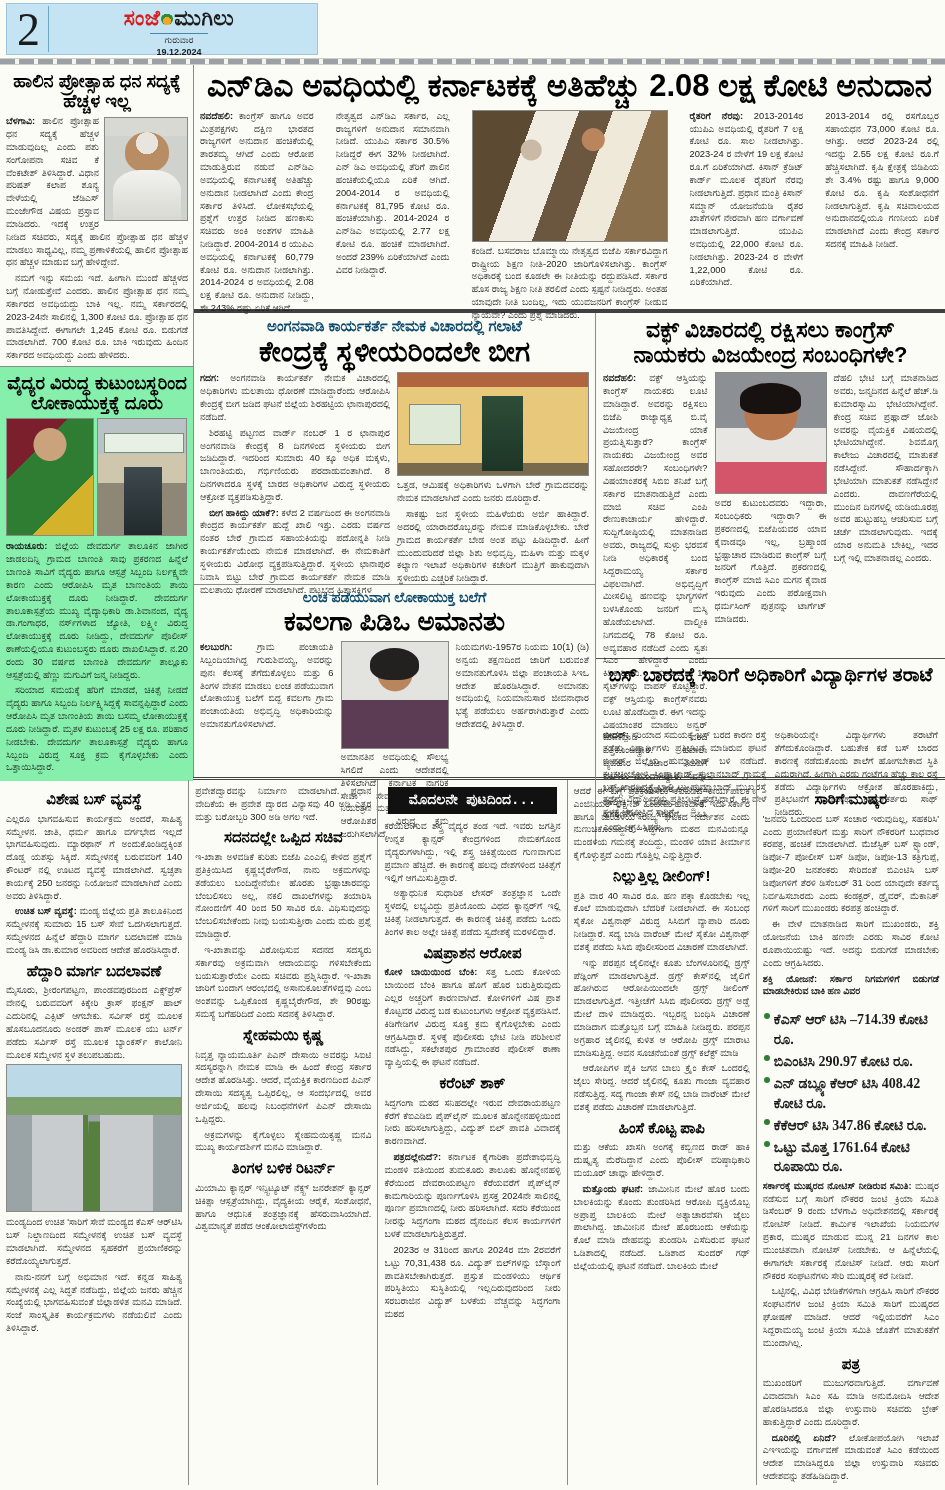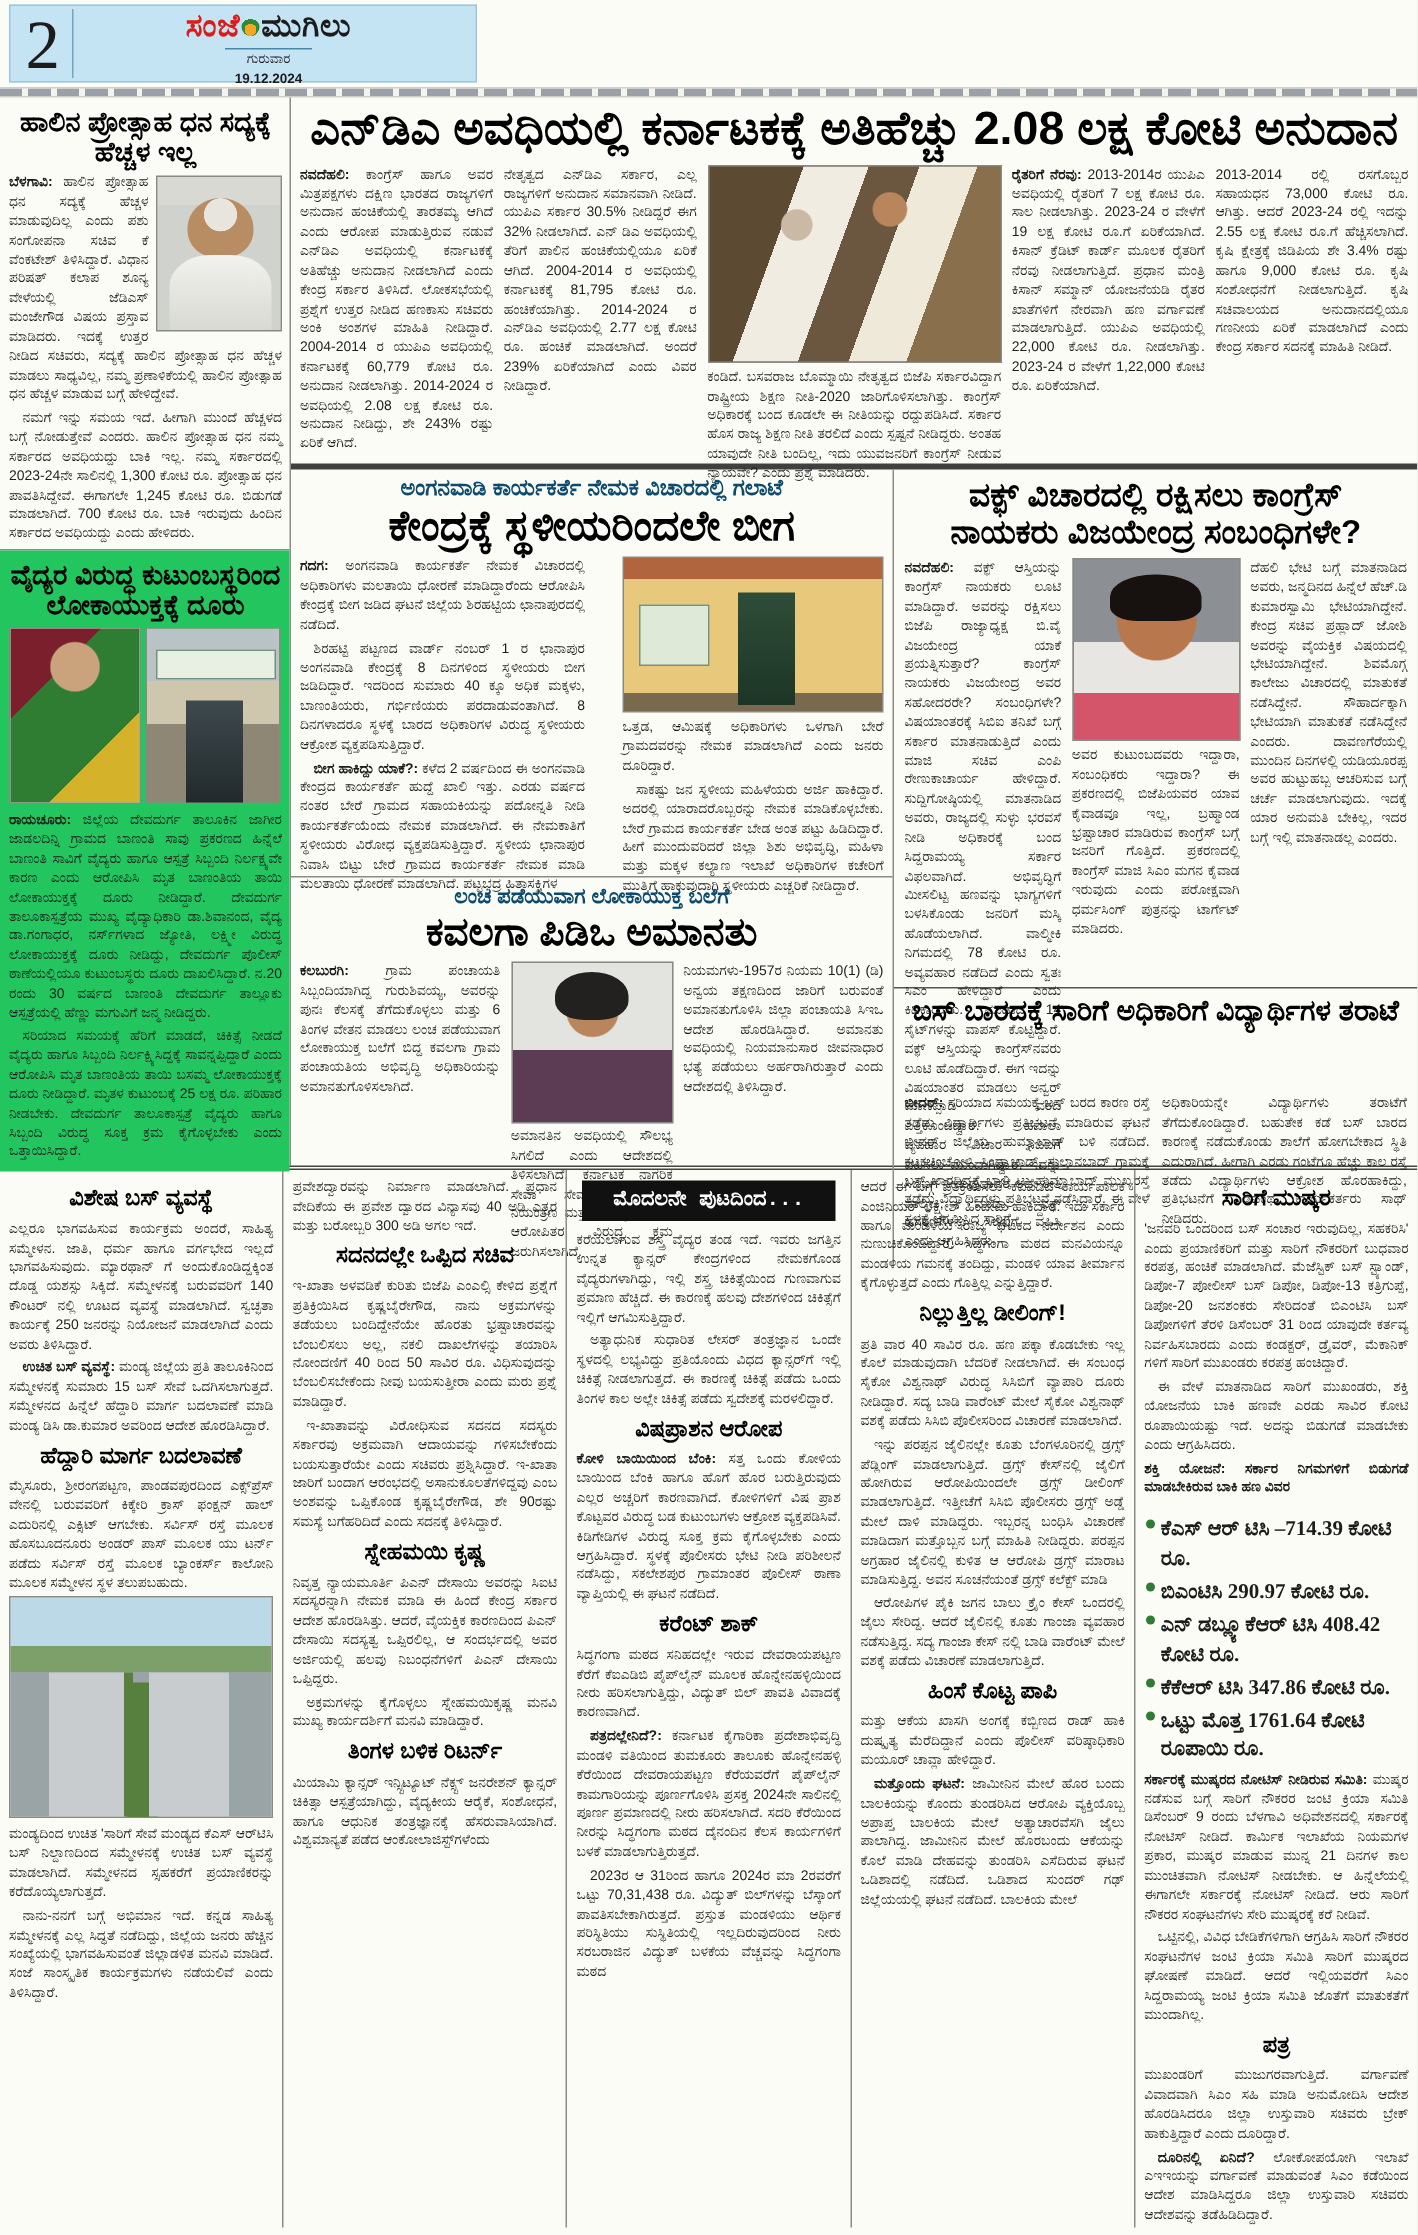--- a/index.html
+++ b/index.html
@@ -40,56 +40,56 @@
   .toprgn{display:flex;height:712px;}
   .leftcol{width:194px;padding:4px 5px 0 6px;border-right:1px solid #8c8c86;}
   .story-milk .hl{font-size:18px;margin:2px 0 4px;}
   .milk-photo{float:right;width:84px;height:104px;margin:2px 0 3px 5px;
       background:linear-gradient(180deg,#d9d9d3 0 18%,#cfd2cd 18% 100%);}
   .milk-photo:before{content:"";position:absolute;left:20px;top:14px;width:44px;height:40px;border-radius:50% 50% 45% 45%;
       background:radial-gradient(circle at 50% 28%,#e8e4de 0 30%,#b98d63 31% 100%);}
   .milk-photo:after{content:"";position:absolute;left:8px;top:52px;width:68px;height:52px;border-radius:40% 40% 0 0;
       background:linear-gradient(180deg,#f2f2ee,#d8d8d2);}
   .leftdiv{border-top:1px solid #8c8c86;margin:4px -5px 0 -6px;}
-  .story-lok{background:#22c55e;margin:0 -5px 0 -6px;padding:4px 5px 4px 6px;}
+  .story-lok{background:#86efac;margin:0 -5px 0 -6px;padding:4px 5px 4px 6px;}
   .story-lok .hl{font-size:18px;margin:2px 0 5px;}
   .lok-photos{display:flex;gap:3px;margin-bottom:4px;}
   .lok-woman{width:88px;height:118px;background:
       radial-gradient(circle at 50% 22%,#caa27c 0 16px,transparent 17px),
       linear-gradient(135deg,#7a1f2b 0 30%,#2e7d32 30% 70%,#d4b32a 70% 100%);
       background-color:#e6e0d4;}
   .lok-hosp{width:90px;height:118px;background:
       linear-gradient(180deg,#b9c2c4 0 30%,#cfc6ae 30% 55%,#8f8775 55% 100%);}
   .lok-hosp:before{content:"";position:absolute;left:26px;top:48px;width:38px;height:70px;
       background:linear-gradient(180deg,#3f4a4e,#20282b);}
   .lok-hosp:after{content:"";position:absolute;left:6px;top:14px;width:78px;height:18px;background:#e8f0e4;border:1px solid #76917a;}
 
   .rightrgn{flex:1;display:flex;flex-direction:column;}
 
   
   .nda{height:248px;border-bottom:4px solid #404040;padding:2px 6px 0;}
   .nda .hl{font-size:31px;margin:2px 0 6px;}
-  .nda-body{display:flex;gap:7px;}
+  .nda-body{display:flex;gap:22px;}
   .nda-c{flex:1;}
   .nda-mid{width:196px;flex:none;}
   .nda-photo{width:196px;height:132px;background:
       radial-gradient(circle at 62% 22%,#b9855d 0 11px,transparent 12px),
       radial-gradient(circle at 30% 30%,#c9b9a5 0 10px,transparent 11px),
       linear-gradient(110deg,#5d4a33 0 26%,#f0ece2 26% 44%,#6b5640 44% 58%,#efe9da 58% 74%,#8a6f4d 74% 100%);
       background-color:#6b5640;margin-bottom:3px;}
 
   
   .midrgn{flex:1;display:flex;}
   .midleft{width:402px;border-right:1px solid #8c8c86;display:flex;flex-direction:column;}
   .midright{flex:1;display:flex;flex-direction:column;}
 
   .ang{height:272px;border-bottom:1px solid #8c8c86;padding:4px 6px 0;}
   .ang .kicker{font-size:15px;margin-bottom:1px;}
   .ang .hl{font-size:28px;margin:0 0 5px;}
-  .ang-body{display:flex;gap:25px;}
+  .ang-body{display:flex;gap:7px;}
   .ang-l{width:190px;flex:none;}
   .ang-r{flex:1;}
   .ang-photo{width:100%;height:104px;margin-bottom:3px;background:
       linear-gradient(180deg,#b0653f 0 14%,#e8c87a 14% 88%,#7a6a4d 88% 100%);}
   .ang-photo:before{content:"";position:absolute;left:44%;top:22%;width:22%;height:74%;
       background:linear-gradient(180deg,#2e4d38,#1d3526);}
   .ang-photo:after{content:"";position:absolute;left:6%;top:30%;width:26%;height:38%;background:#dfe9d8;border:1px solid #7d8f78;}
 
   .pdo{flex:1;padding:4px 6px 0;}
   .pdo .kicker{font-size:14px;margin-bottom:1px;}

